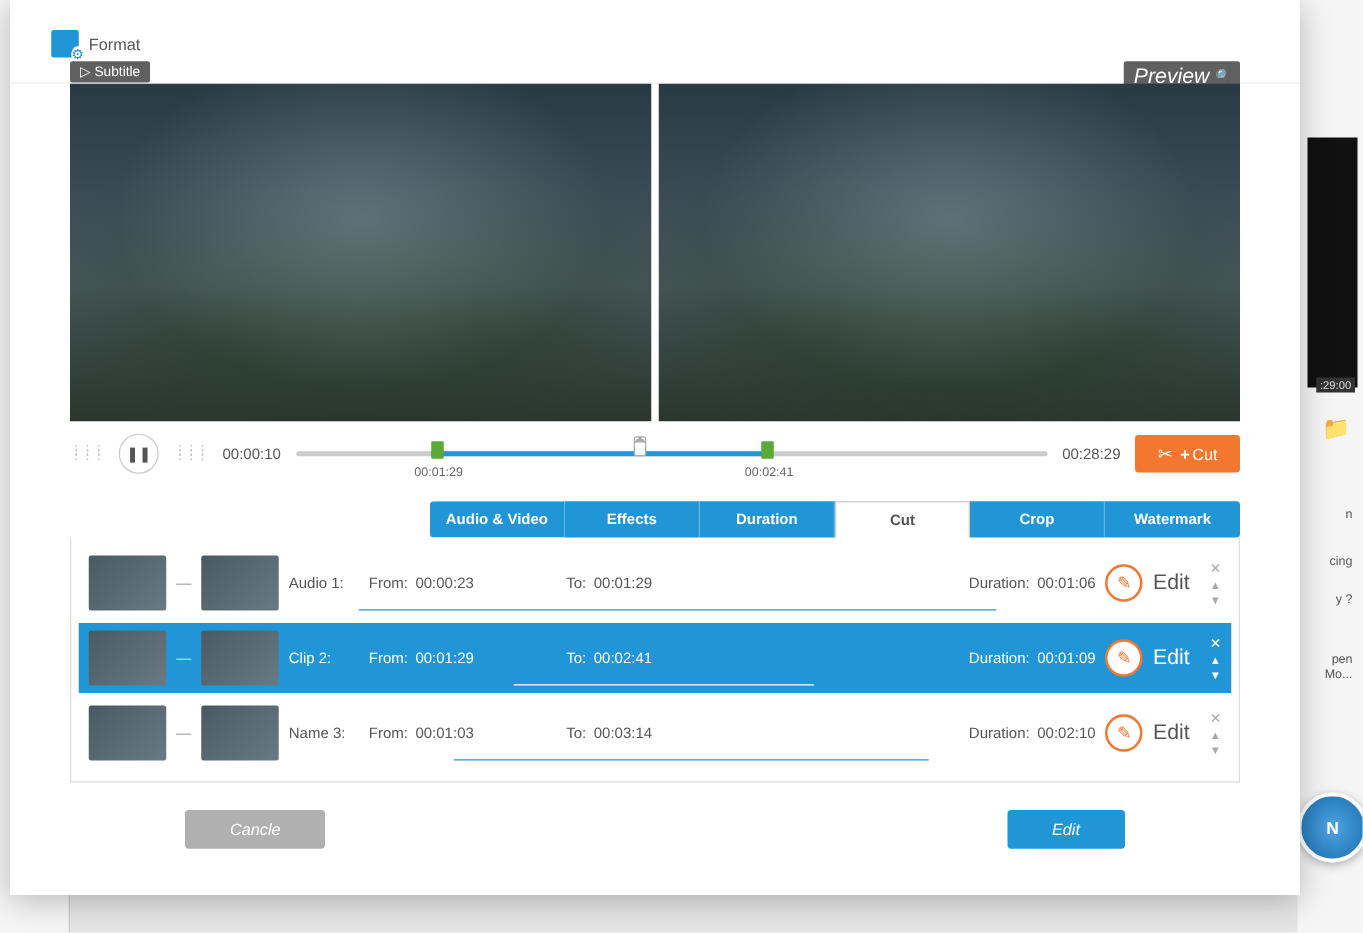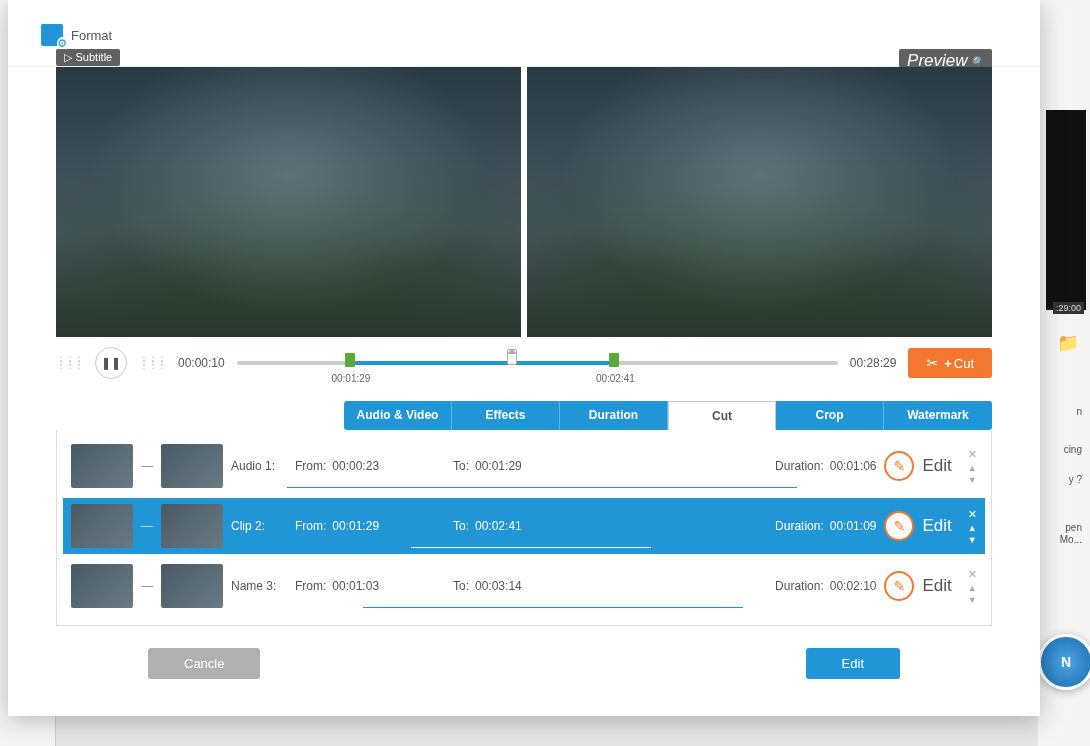--- a/index.html
+++ b/index.html
@@ -92,21 +92,21 @@
 .clip-row:nth-child(3) .clip-underline.u1 { left: 300px; width: 380px; }
 
 .clip-dur { margin-left: auto; display: flex; gap: 6px; }
 .edit-btn { width: 30px; height: 30px; border: 2px solid #f47730; border-radius: 50%; background: #fff; display: flex; align-items: center; justify-content: center; color: #f47730; font-size: 14px; cursor: pointer; }
 .edit-text { font-size: 17px; cursor: pointer; }
 .clip-controls { display: flex; flex-direction: column; gap: 2px; margin-left: 8px; font-size: 9px; color: #aaa; cursor: pointer; }
 .clip-row.selected .clip-controls { color: #fff; }
 .clip-close { font-size: 11px; }
 
 .footer { display: flex; justify-content: space-between; padding: 22px 140px 0; }
-.btn { padding: 8px 36px; border-radius: 3px; font-size: 13px; cursor: pointer; border: none; }
+.btn { padding: 8px 36px; border-radius: 3px; font-size: 13px; cursor: pointer; border: none; font-style: italic; }
 .btn-cancel { background: #b0b0b0; color: #fff; }
 .btn-done { background: #2196d6; color: #fff; }
 </style>
 </head>
 <body>
 
 <div class="bg-left">
   <div class="bg-circle"></div>
   <div class="bg-thumbs">
     <div class="bg-thumb"></div>

